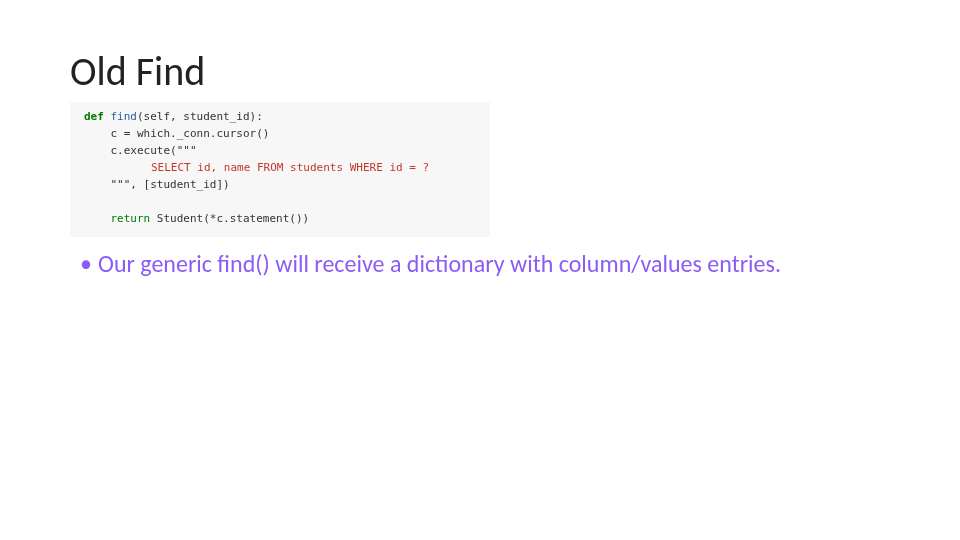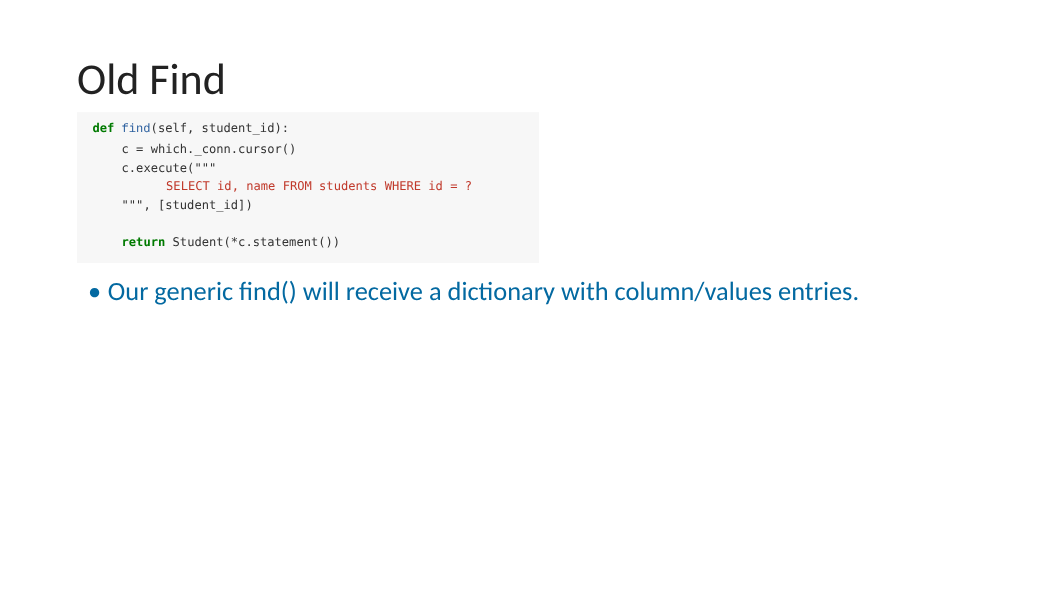--- a/index.html
+++ b/index.html
@@ -35,33 +35,33 @@
     font-size: 11px;
     line-height: 1.55;
     color: #333;
     margin-bottom: 12px;
   }
   .code-block pre {
     margin: 0;
     white-space: pre;
   }
   .kw { color: #007a00; font-weight: bold; }   
-  .fn { color: #2b5f9e; font-family: Liberation Mono, monospace; }                      
+  .fn { color: #2b5f9e; }                      
   .param { color: #333; }
   .var { color: #333; }
   .sql { color: #c0392b; margin-left: 14px; }
-  .retkw { color: #007a00; font-weight: bold; }
+  .retkw { color: #007a00; font-weight: normal; }
 
   .bullets {
     list-style: none;
     padding: 0;
     margin: 2px 0 0 10px;
     font-size: 24px;
     line-height: 1.25;
-    color: #0369a1;
+    color: #8b5cf6;
   }
   .bullets li {
     position: relative;
     padding-left: 18px;
     margin-bottom: 4px;
   }
   .bullets li::before {
     content: "•";
     position: absolute;
     left: 0;

